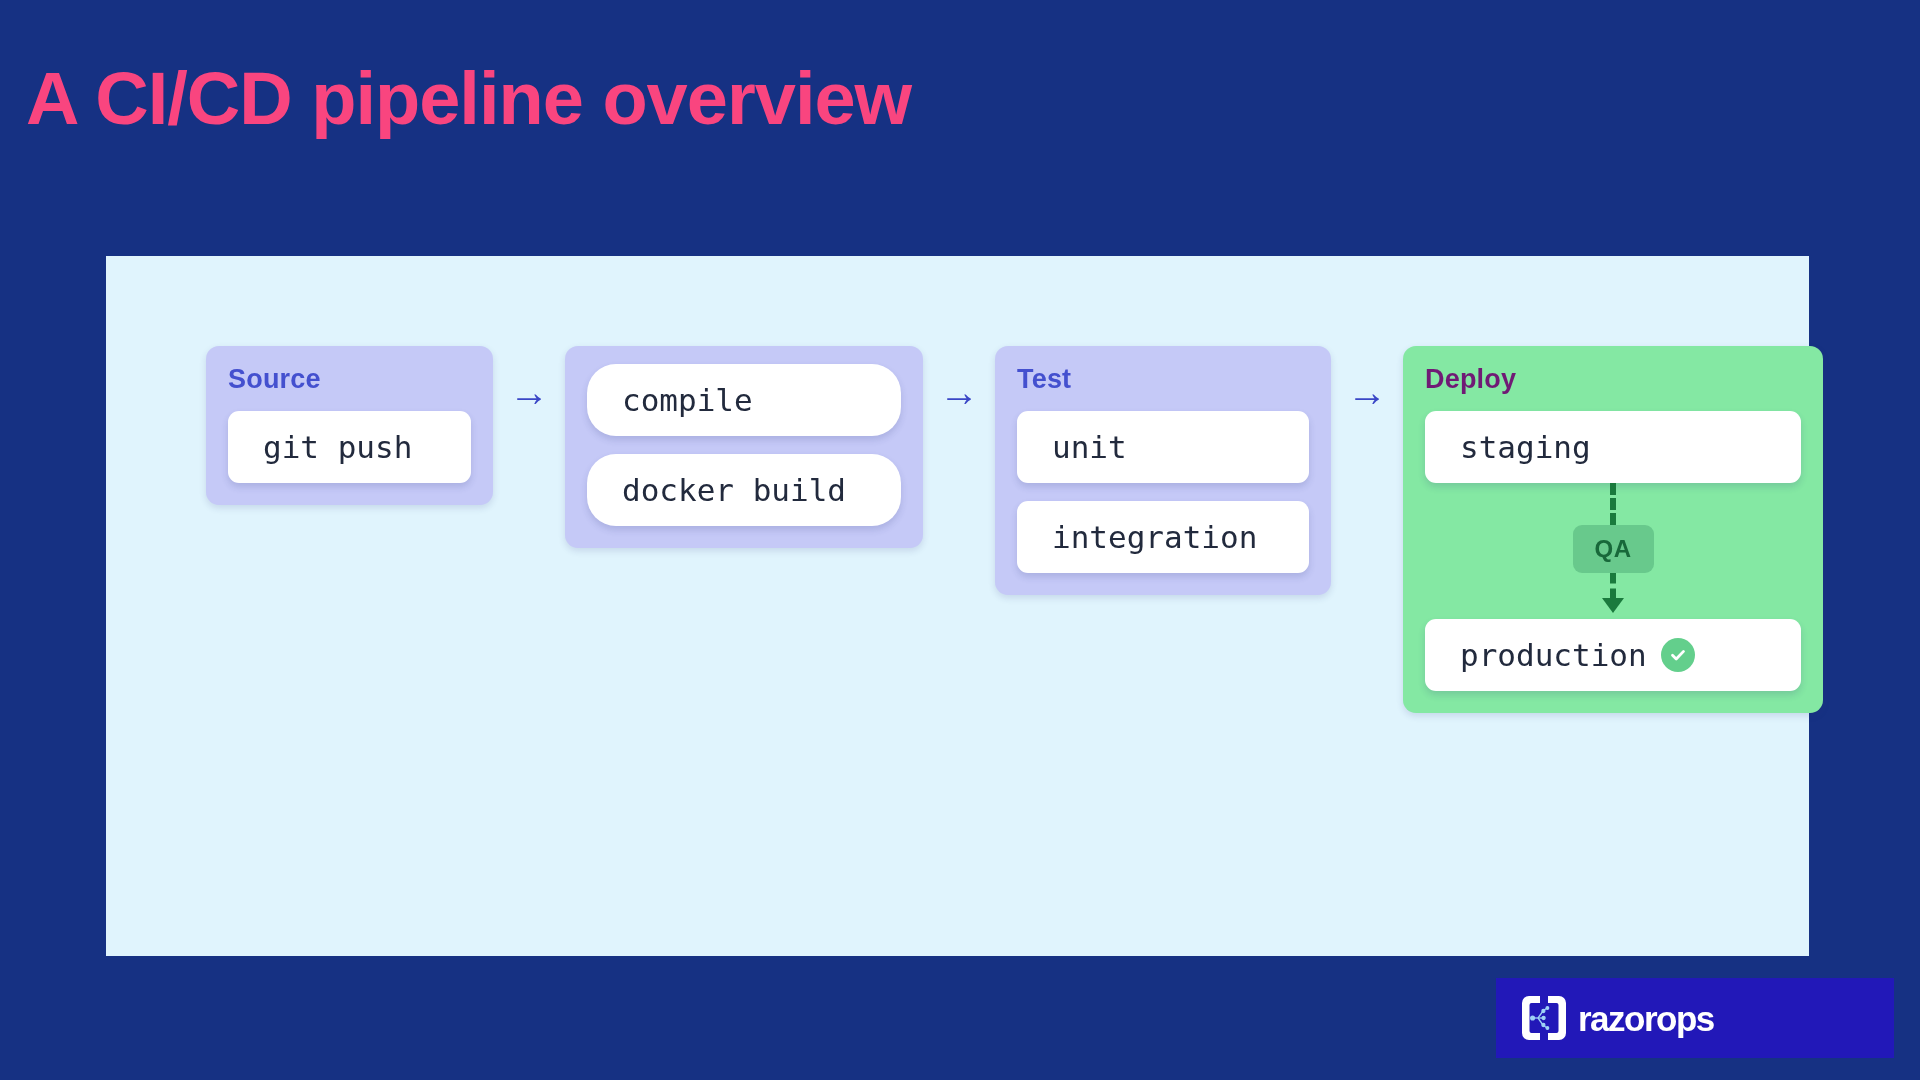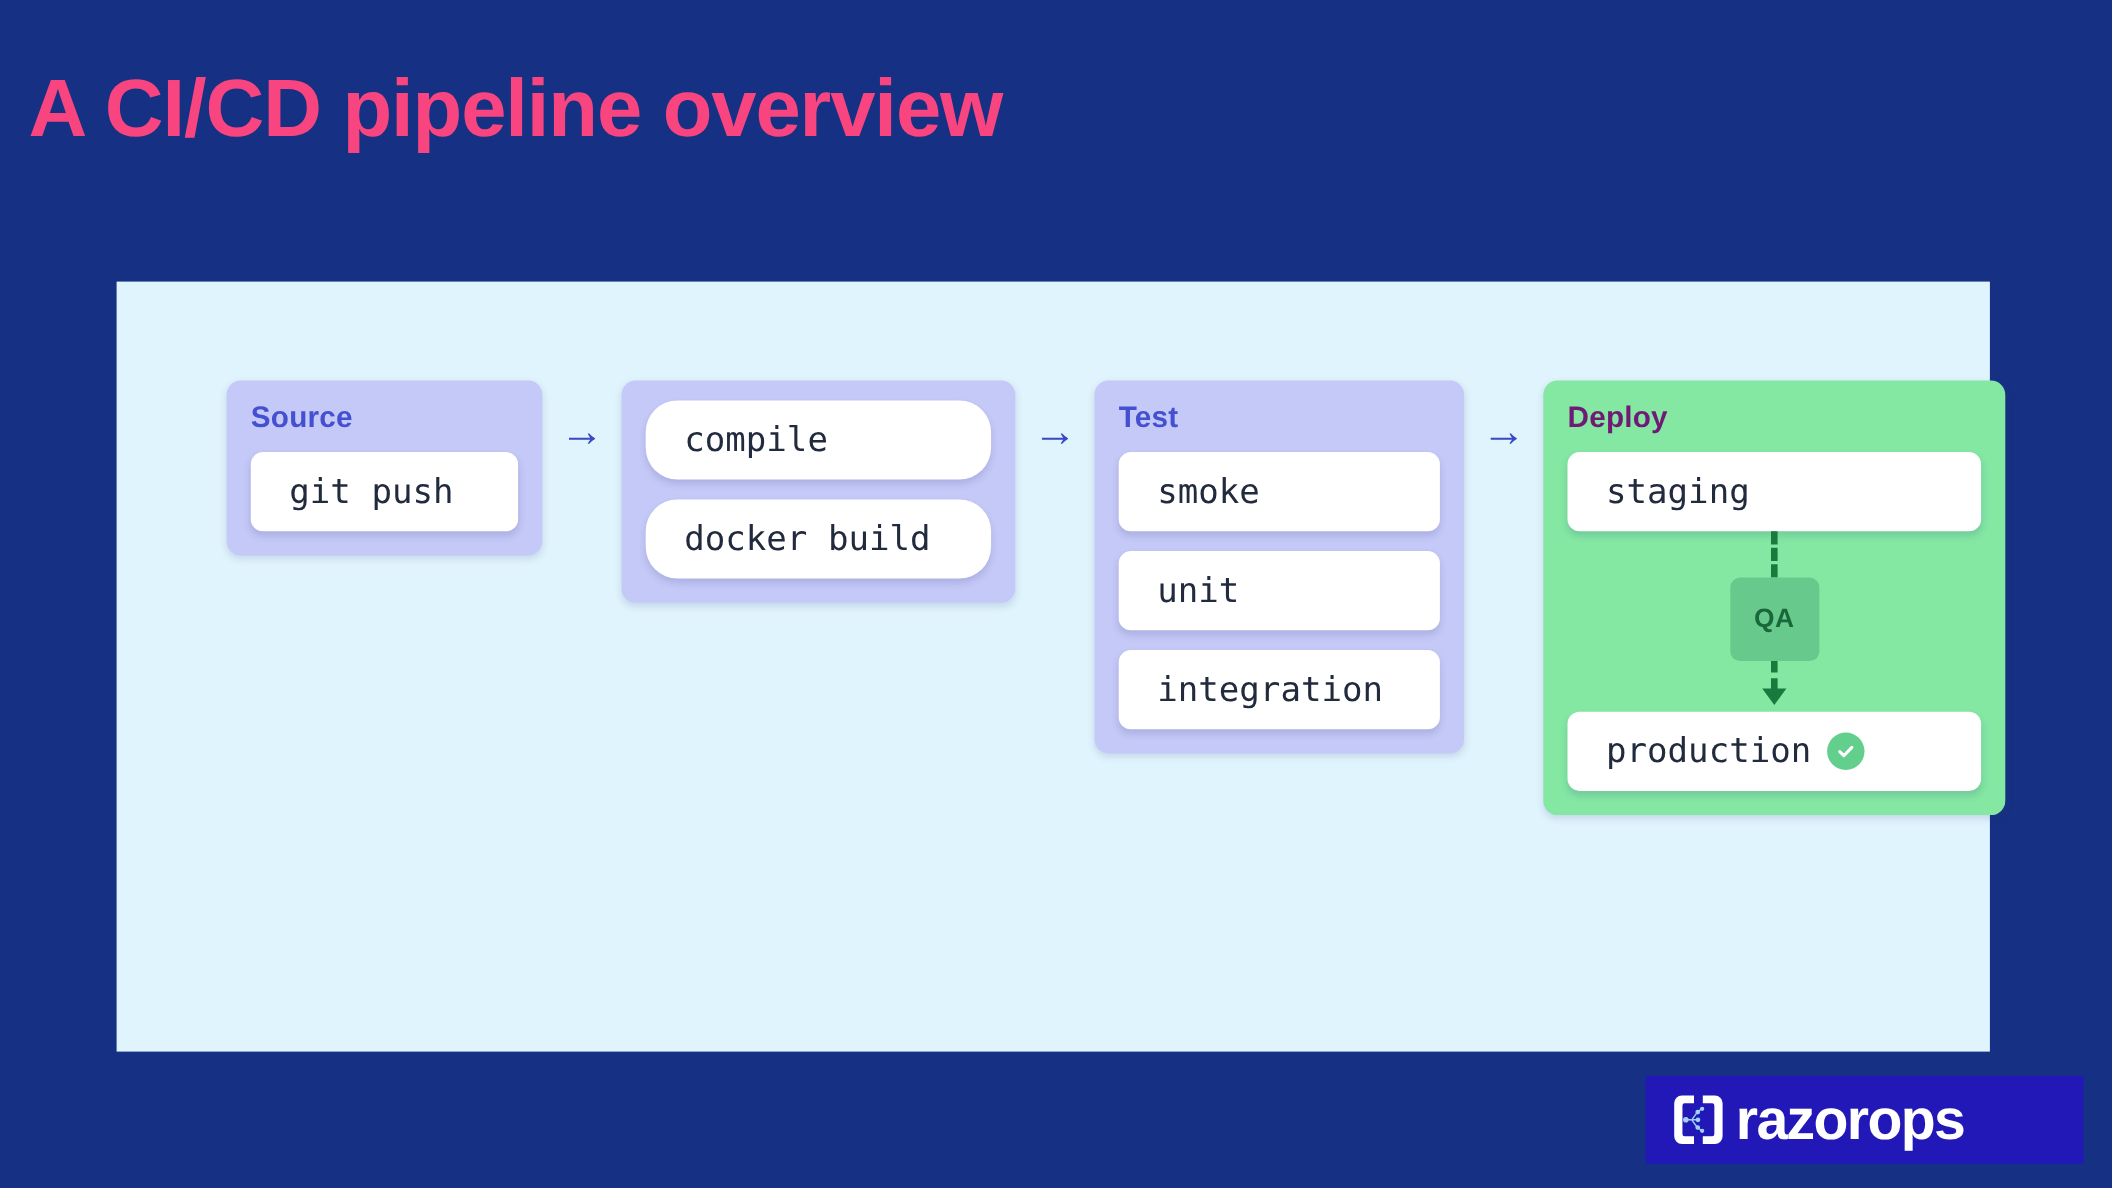--- a/index.html
+++ b/index.html
@@ -114,21 +114,21 @@
 
   .dashed-line {
     width: 0;
     height: 42px;
     border-left: 6px dashed #1a7a3d;
   }
 
   .gate-badge {
     background: #68c98c;
     border-radius: 9px;
-    padding: 24px 22px;
+    padding: 10px 22px;
     font-size: 24px;
     font-weight: 600;
     color: #18683a;
     letter-spacing: 0.5px;
   }
 
   .dashed-line-short {
     width: 0;
     height: 26px;
     border-left: 6px dashed #1a7a3d;
@@ -169,21 +169,21 @@
     display: flex;
     align-items: center;
     gap: 6px;
     padding-left: 22px;
   }
 
   .logo-mark { width: 56px; height: 52px; flex: 0 0 auto; }
 
   .logo-text {
     color: #ffffff;
-    font-size: 52px;
+    font-size: 35px;
     font-weight: 700;
     letter-spacing: -1.5px;
     line-height: 1;
     margin-left: -2px;
   }
 </style>
 </head>
 <body>
 
 <div class="slide-title">A CI/CD pipeline overview</div>
@@ -212,23 +212,20 @@
           <span>docker build</span>
         </div>
       </div>
     </div>
 
     <div class="arrow-connector">→</div>
 
     <div class="stage stage-purple">
       <div class="stage-title title-purple">Test</div>
       <div class="stage-items">
-        <div class="item-chip w-test">
-          <span>smoke</span>
-        </div>
         <div class="item-chip w-test">
           <span>unit</span>
         </div>
         <div class="item-chip w-test">
           <span>integration</span>
         </div>
       </div>
     </div>
 
     <div class="arrow-connector">→</div>

